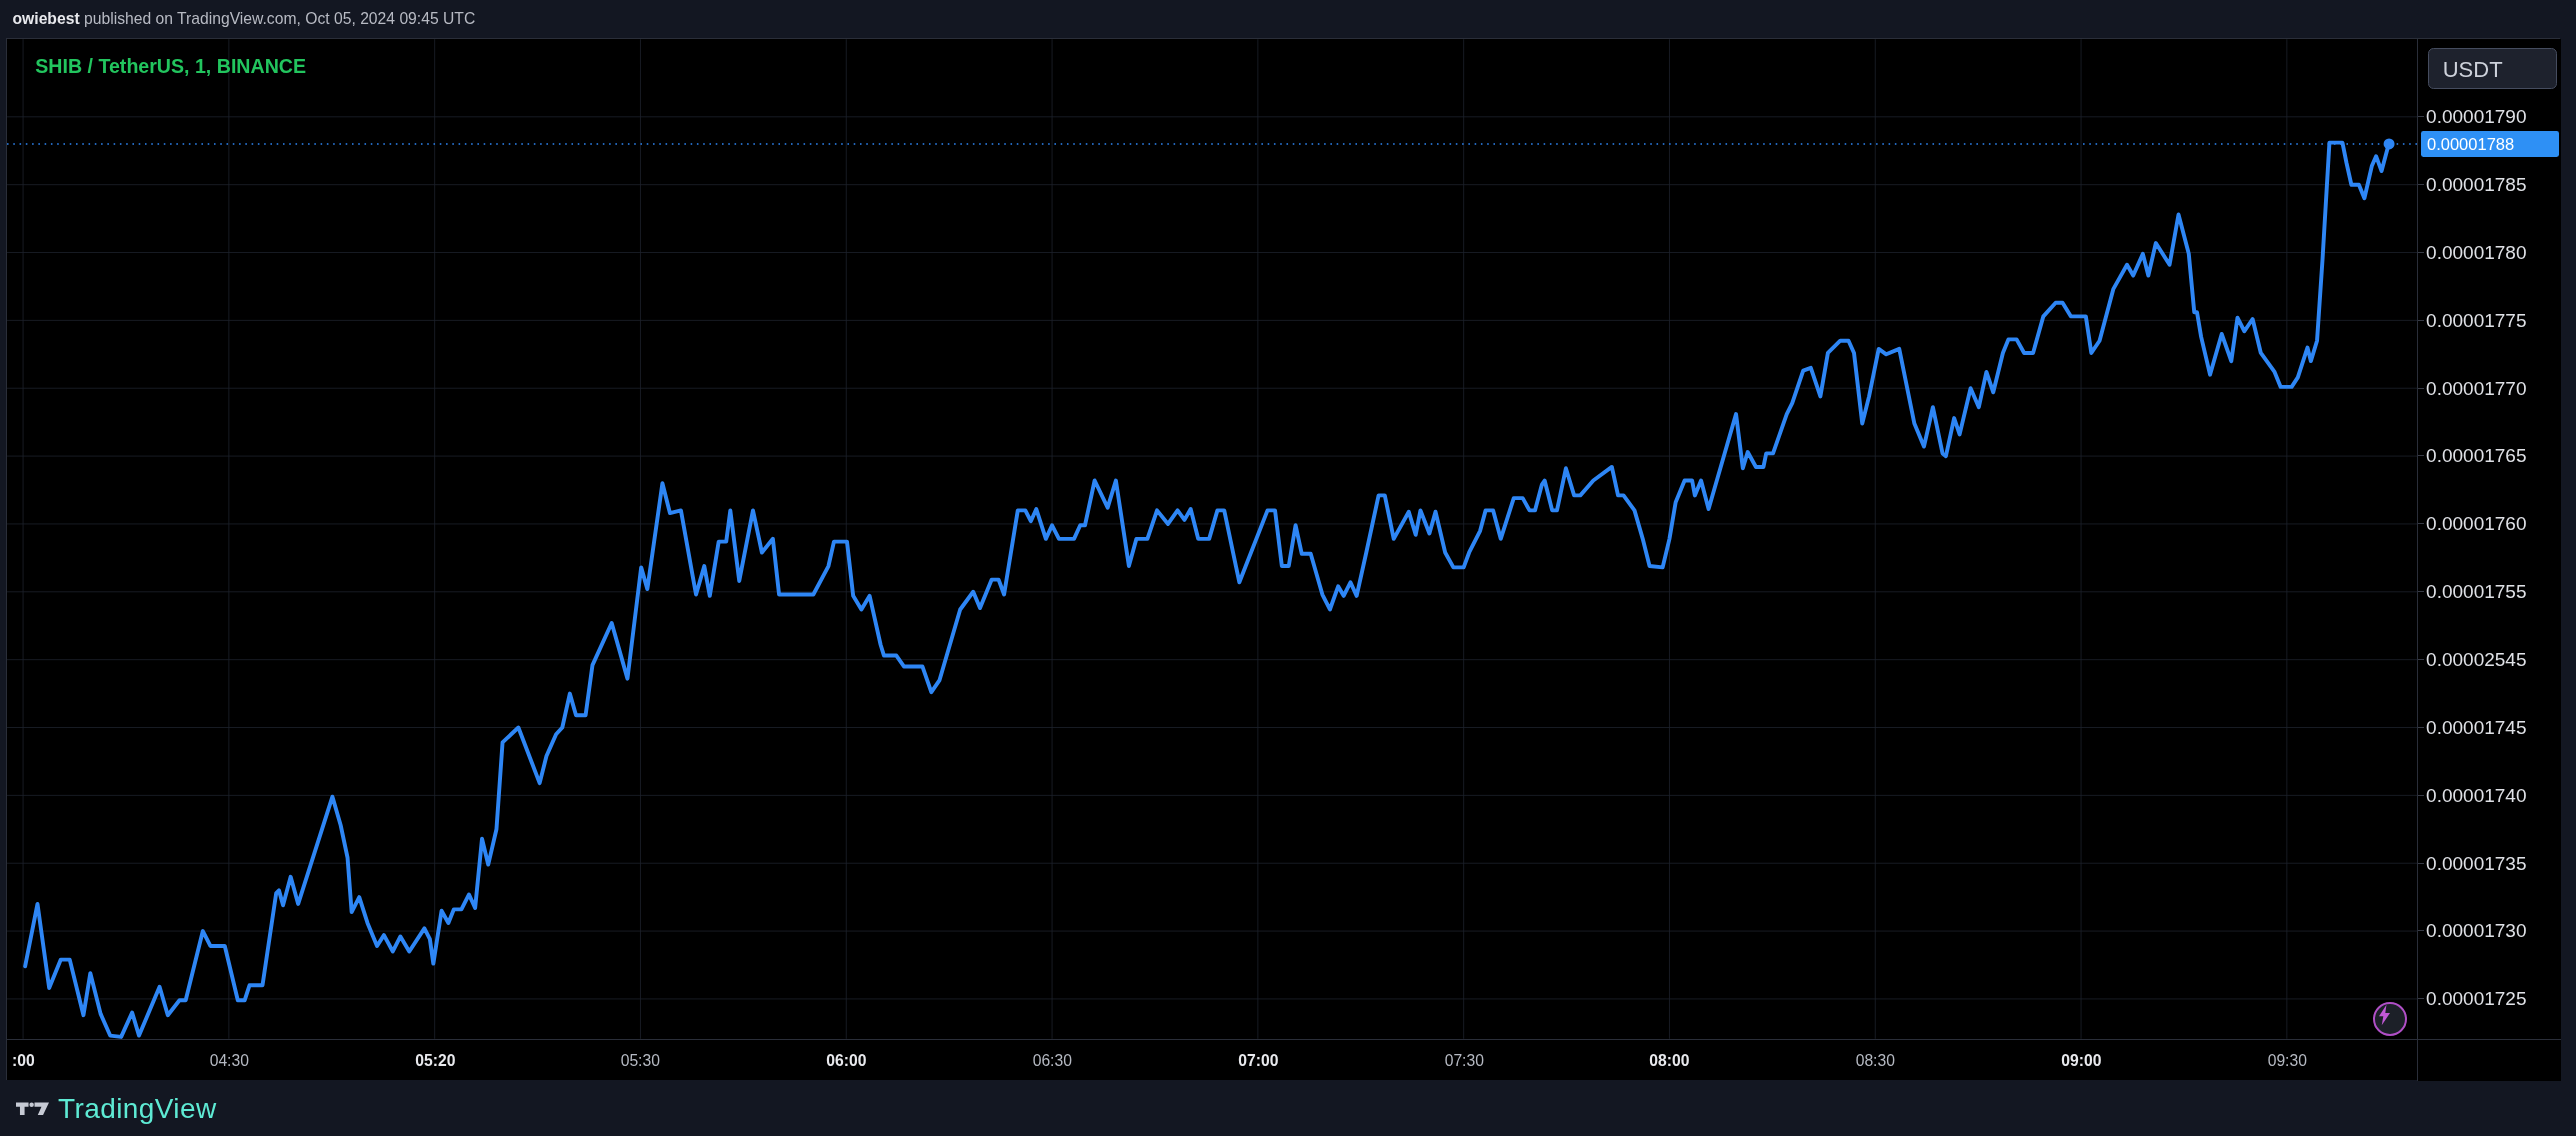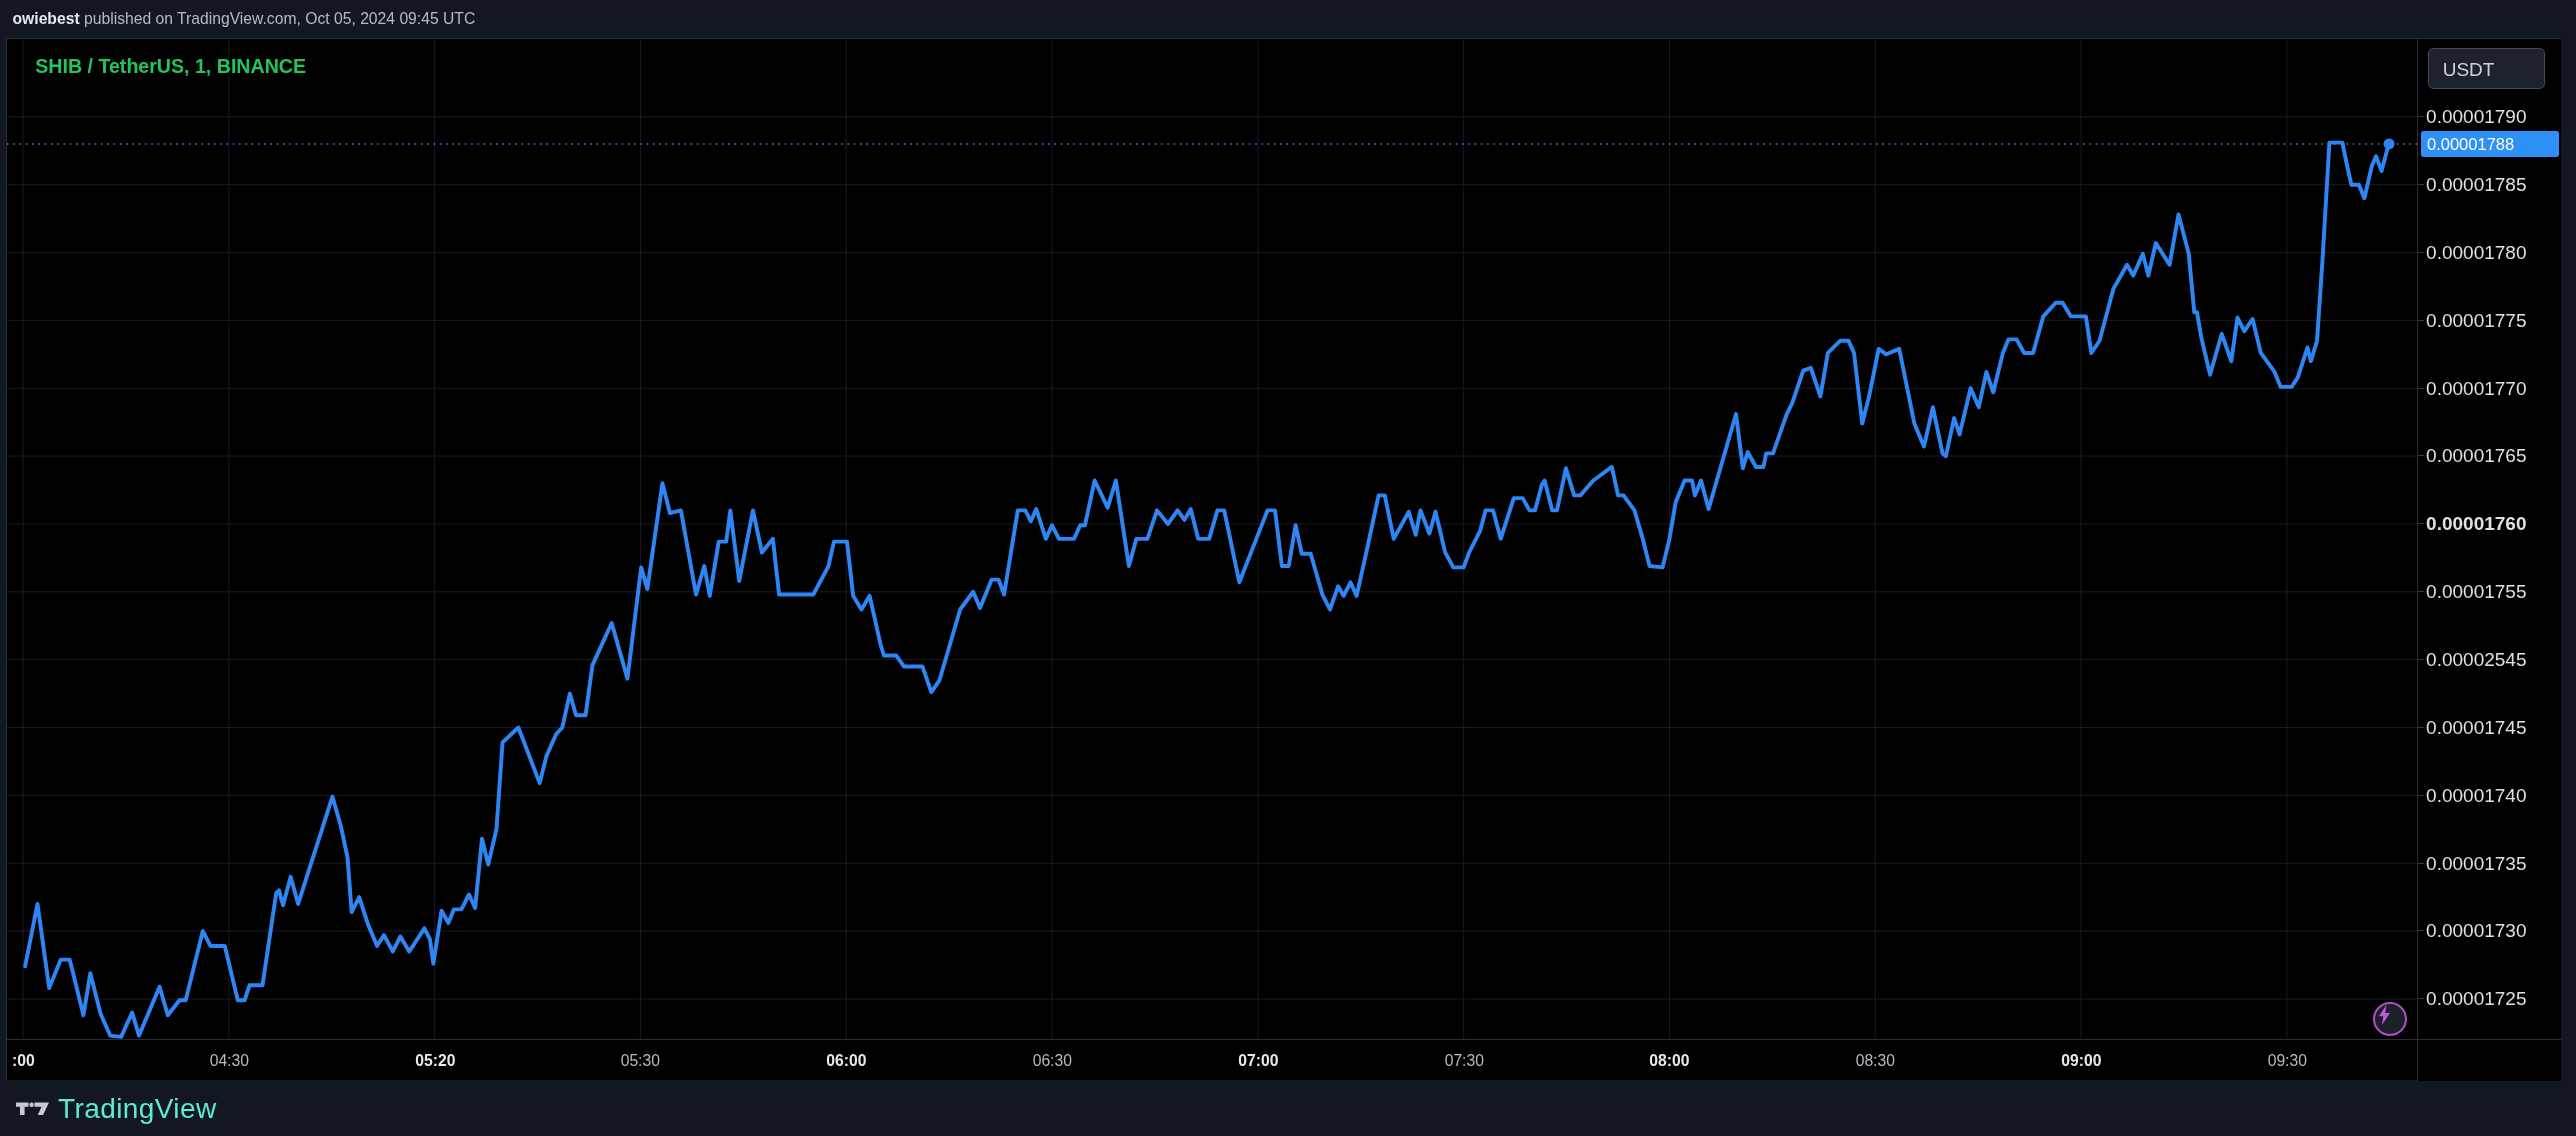--- a/index.html
+++ b/index.html
@@ -21,23 +21,23 @@
   
   .hdr{position:absolute;left:28px;top:15.7px;font-size:19.6px;white-space:nowrap;z-index:5;}
   .hdr .sym{color:#22c55e;font-weight:600;}
   .hdr .prc{font-weight:600;margin-left:20.4px;}
   .hdr .chg{font-weight:600;margin-left:11px;}
   
   .paxis{position:absolute;left:2410px;top:0;width:144px;height:1042px;background:#000;
     border-left:0.8px solid #2a2e39;box-sizing:border-box;}
   .ptick{position:absolute;left:7.8px;height:19px;line-height:19px;font-size:19px;color:#dfe1e6;white-space:nowrap;}
   .ptickmark{position:absolute;left:0;width:5.5px;height:0.8px;background:#363a45;}
-  .currency-btn{position:absolute;left:9.4px;top:9.4px;width:117px;height:41px;line-height:41px;
+  .currency-btn{position:absolute;left:9.4px;top:9.4px;width:129px;height:41px;line-height:41px;
     background:#1e222d;border:0.8px solid #454c5e;border-radius:5.5px;box-sizing:border-box;
-    padding-left:14px;font-size:19px;color:#cdd1da;}
+    padding-left:14px;font-size:22px;color:#cdd1da;}
   .last-badge{position:absolute;left:2.4px;width:138px;height:26px;line-height:26px;border-radius:2.4px;
     padding-left:6.3px;font-size:16.5px;color:#fff;box-sizing:border-box;}
   
   .taxis{position:absolute;left:0;top:1000px;width:2410px;height:41px;background:#000;
     border-top:0.8px solid #2a2e39;box-sizing:border-box;overflow:hidden;}
   .taxis-corner{position:absolute;left:2410px;top:1000px;width:144px;height:41px;background:#000;
     border-top:0.8px solid #2a2e39;border-left:0.8px solid #2a2e39;box-sizing:border-box;}
   .ttick{position:absolute;top:0;width:94px;margin-left:-47px;text-align:center;
     height:41px;line-height:41px;font-size:15.7px;color:#b5b9c2;}
   .ttick.bold{color:#e8e9ed;font-weight:700;}
@@ -109,21 +109,21 @@
       <div class="ptick" style="top: 136px;">0.00001785</div>
       <div class="ptickmark" style="top: 213px;"></div>
       <div class="ptick" style="top: 204px;">0.00001780</div>
       <div class="ptickmark" style="top: 281px;"></div>
       <div class="ptick" style="top: 272px;">0.00001775</div>
       <div class="ptickmark" style="top: 349px;"></div>
       <div class="ptick" style="top: 340px;">0.00001770</div>
       <div class="ptickmark" style="top: 416px;"></div>
       <div class="ptick" style="top: 407px;">0.00001765</div>
       <div class="ptickmark" style="top: 484px;"></div>
-      <div class="ptick" style="top: 475px; font-weight: bold;">0.00001760</div>
+      <div class="ptick" style="top: 475px;">0.00001760</div>
       <div class="ptickmark" style="top: 552px;"></div>
       <div class="ptick" style="top: 543px;">0.00001755</div>
       <div class="ptickmark" style="top: 620px;"></div>
       <div class="ptick" style="top: 611px;">0.00002545</div>
       <div class="ptickmark" style="top: 688px;"></div>
       <div class="ptick" style="top: 679px;">0.00001745</div>
       <div class="ptickmark" style="top: 756px;"></div>
       <div class="ptick" style="top: 747px;">0.00001740</div>
       <div class="ptickmark" style="top: 824px;"></div>
       <div class="ptick" style="top: 815px;">0.00001735</div>

